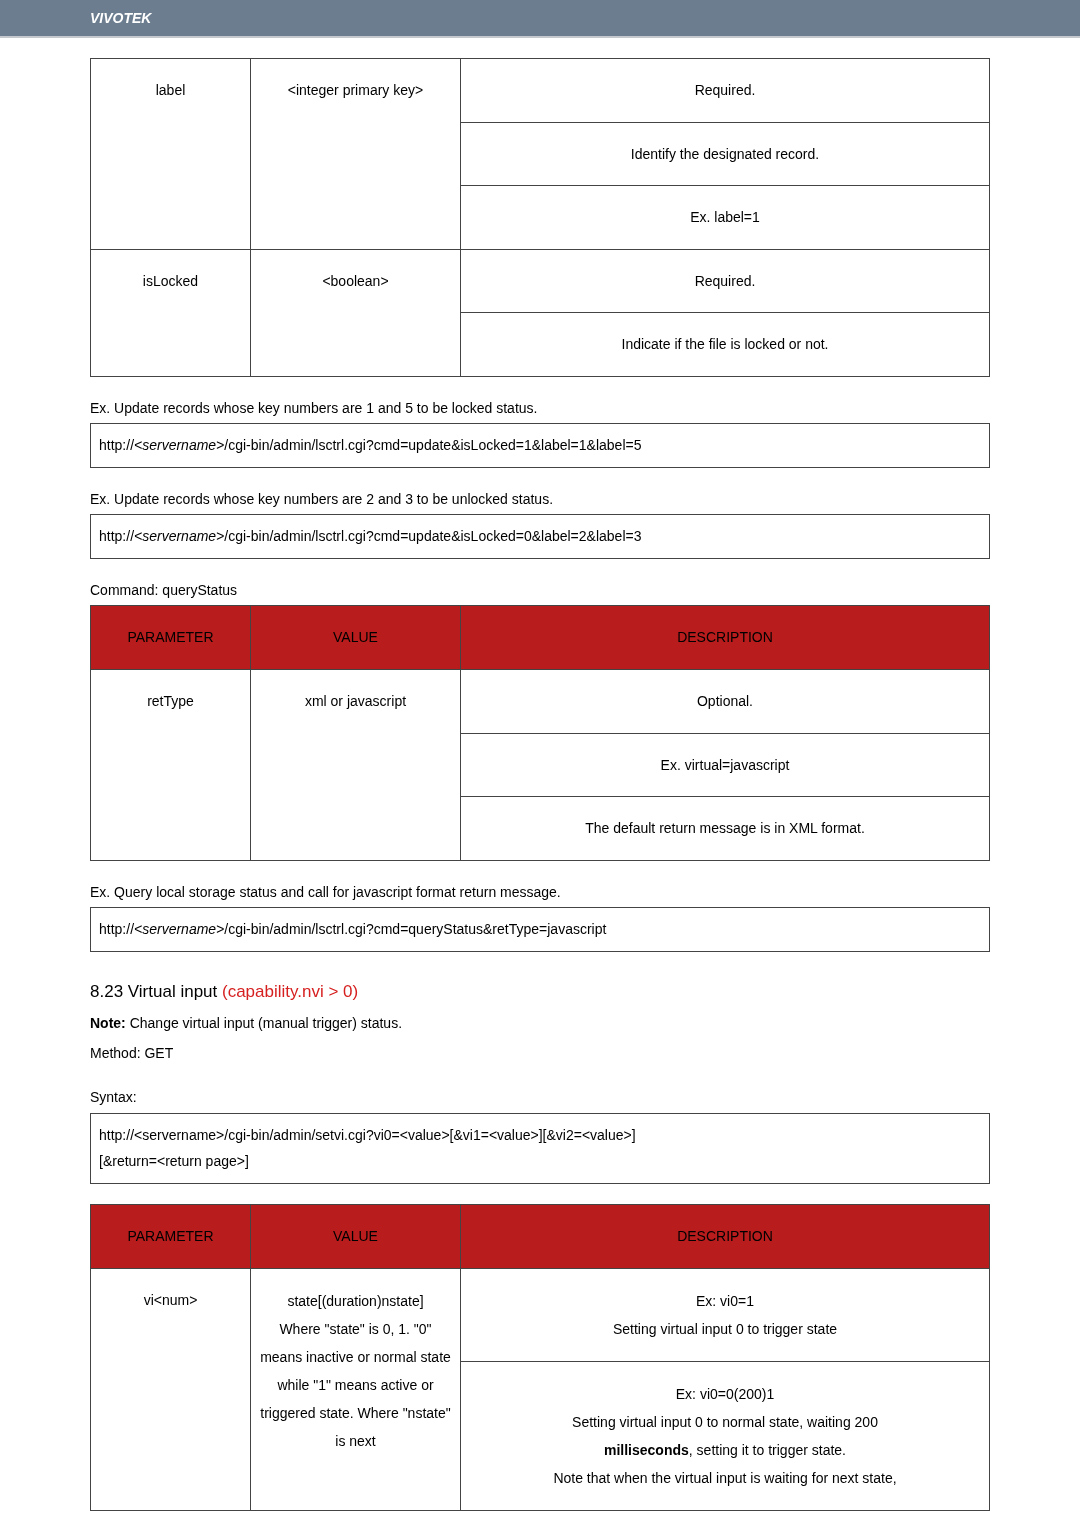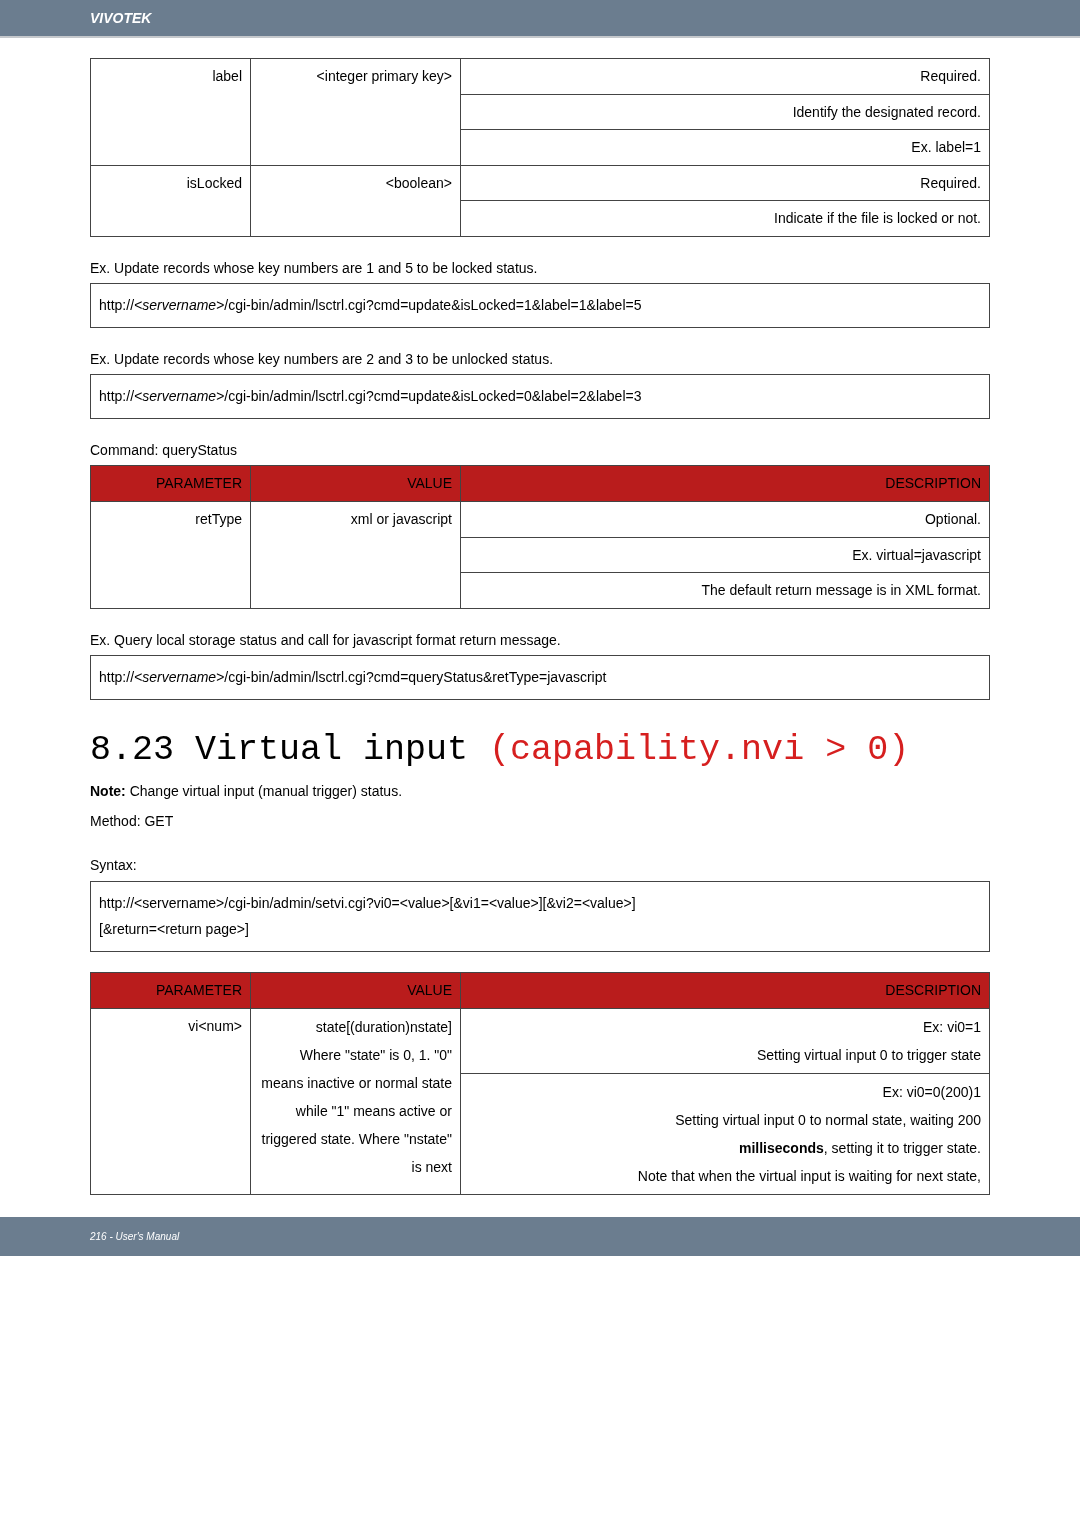--- a/index.html
+++ b/index.html
@@ -23,23 +23,23 @@
   .content {
     padding: 20px 90px 0 90px;
   }
   table {
     width: 100%;
     border-collapse: collapse;
     margin-bottom: 20px;
   }
   table.param-table td, table.param-table th {
     border: 1px solid #444;
-    padding: 4px 8px;
+    padding: 18px 8px;
     vertical-align: top;
-    text-align: right;
+    text-align: center;
     line-height: 1.9;
     font-weight: normal;
   }
   table.param-table .hdr {
     background: #b91c1c;
   }
   .col1 { width: 160px; }
   .col2 { width: 210px; }
   .note-line {
     margin: 8px 0 4px 0;
@@ -49,23 +49,23 @@
     border: 1px solid #444;
     padding: 8px 8px;
     margin-bottom: 20px;
     line-height: 1.9;
     font-size: 14px;
   }
   .url-box .server {
     font-style: italic;
   }
   h2.section-heading {
-    font-family: Liberation Mono, monospace;
+    font-family: Liberation Sans, sans-serif;
     font-weight: normal;
-    font-size: 35px;
+    font-size: 17px;
     margin: 30px 0 10px 0;
   }
   h2.section-heading .red {
     color: #d61f1f;
   }
   .bold { font-weight: bold; }
   .footer {
     background: #6b7d8f;
     color: #fff;
     font-style: italic;

